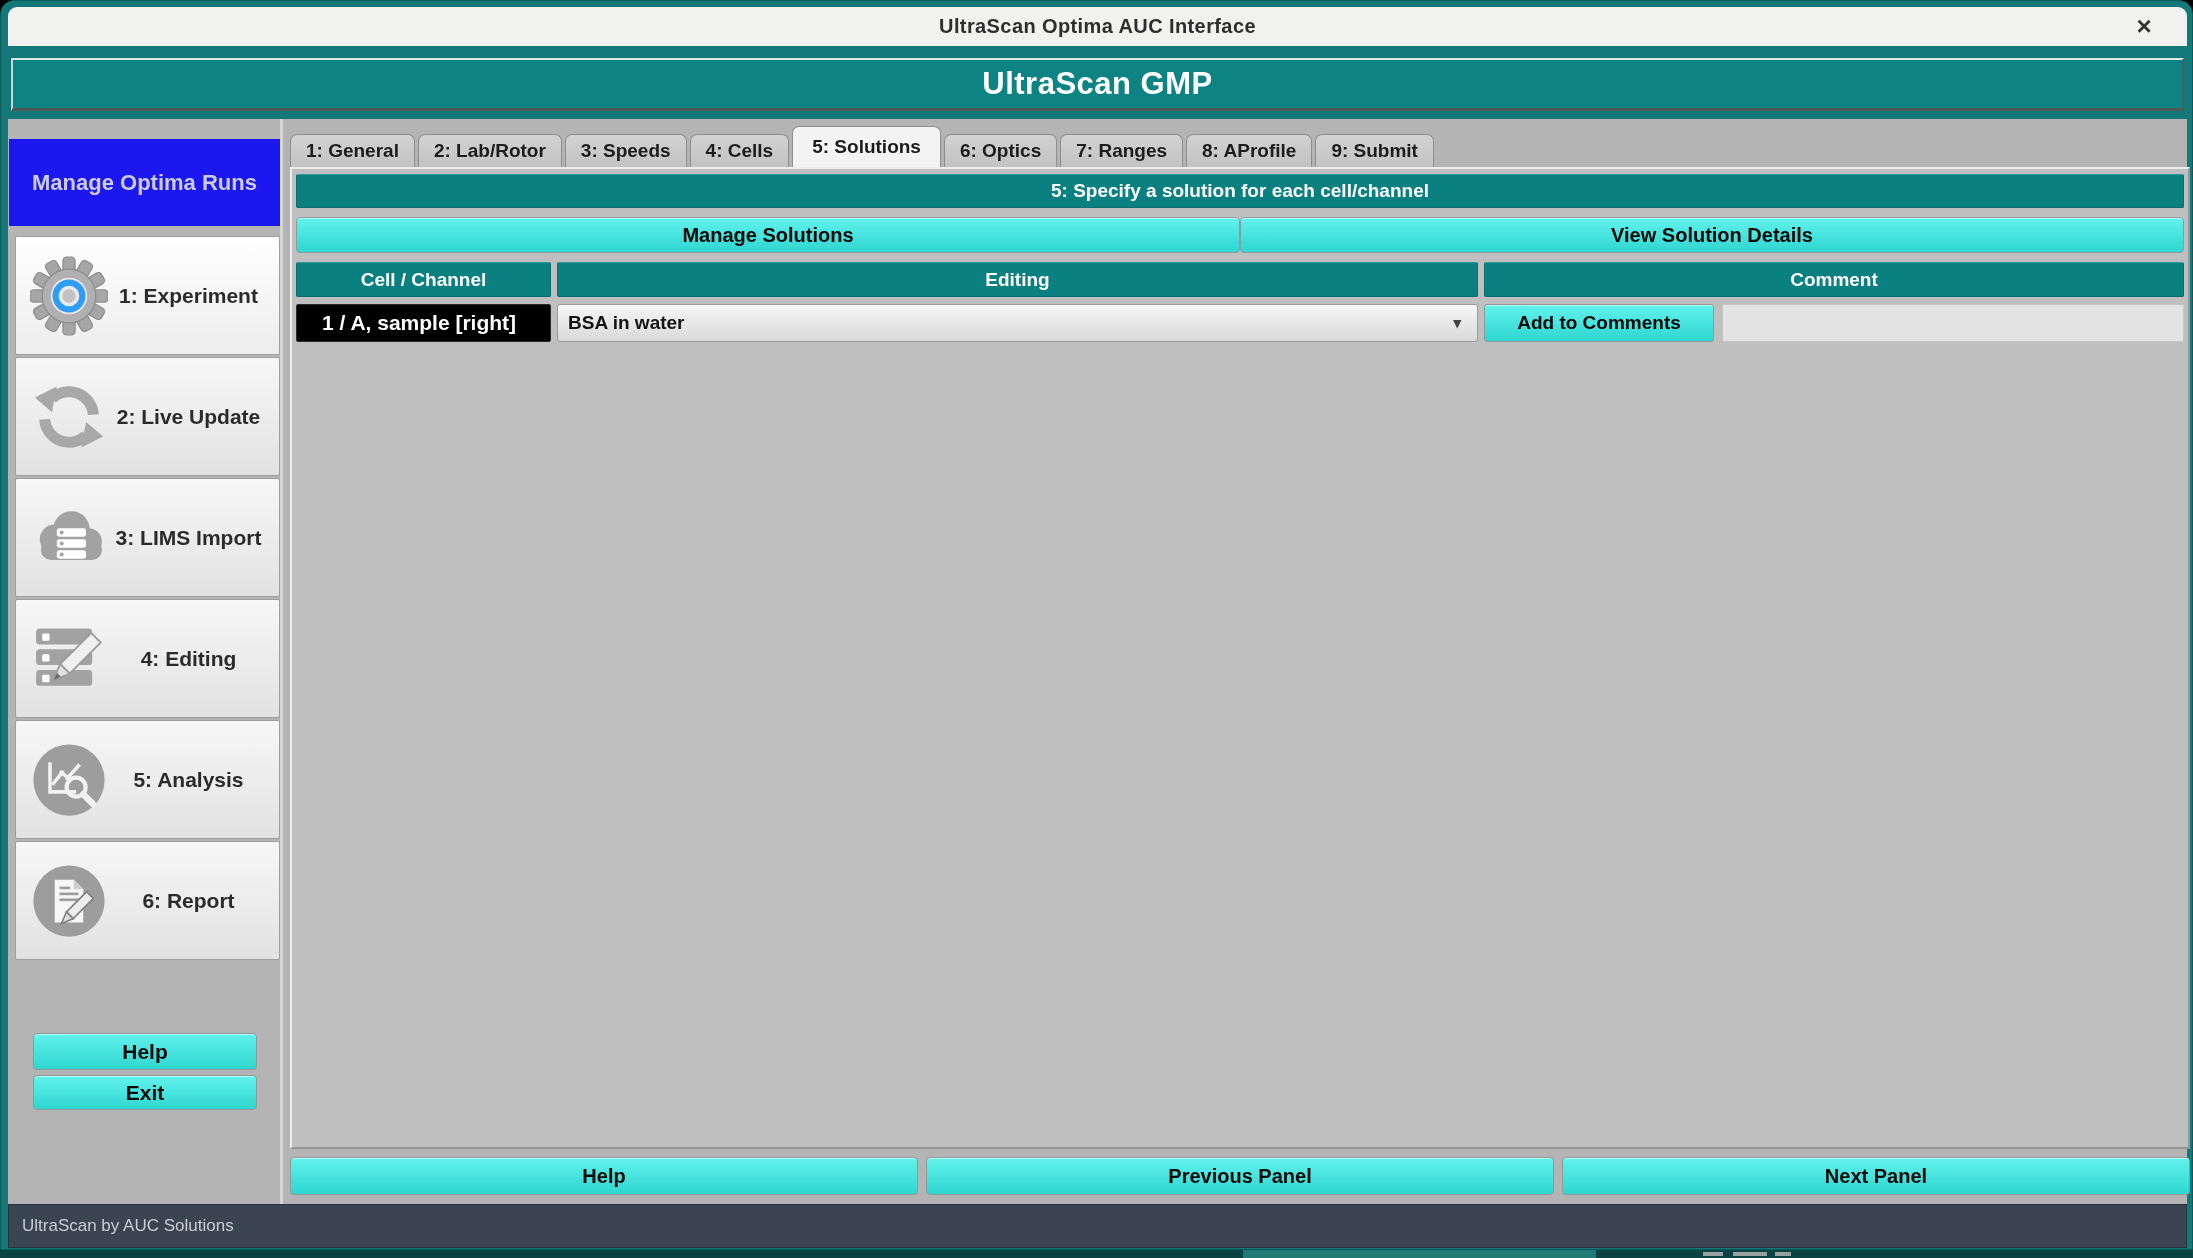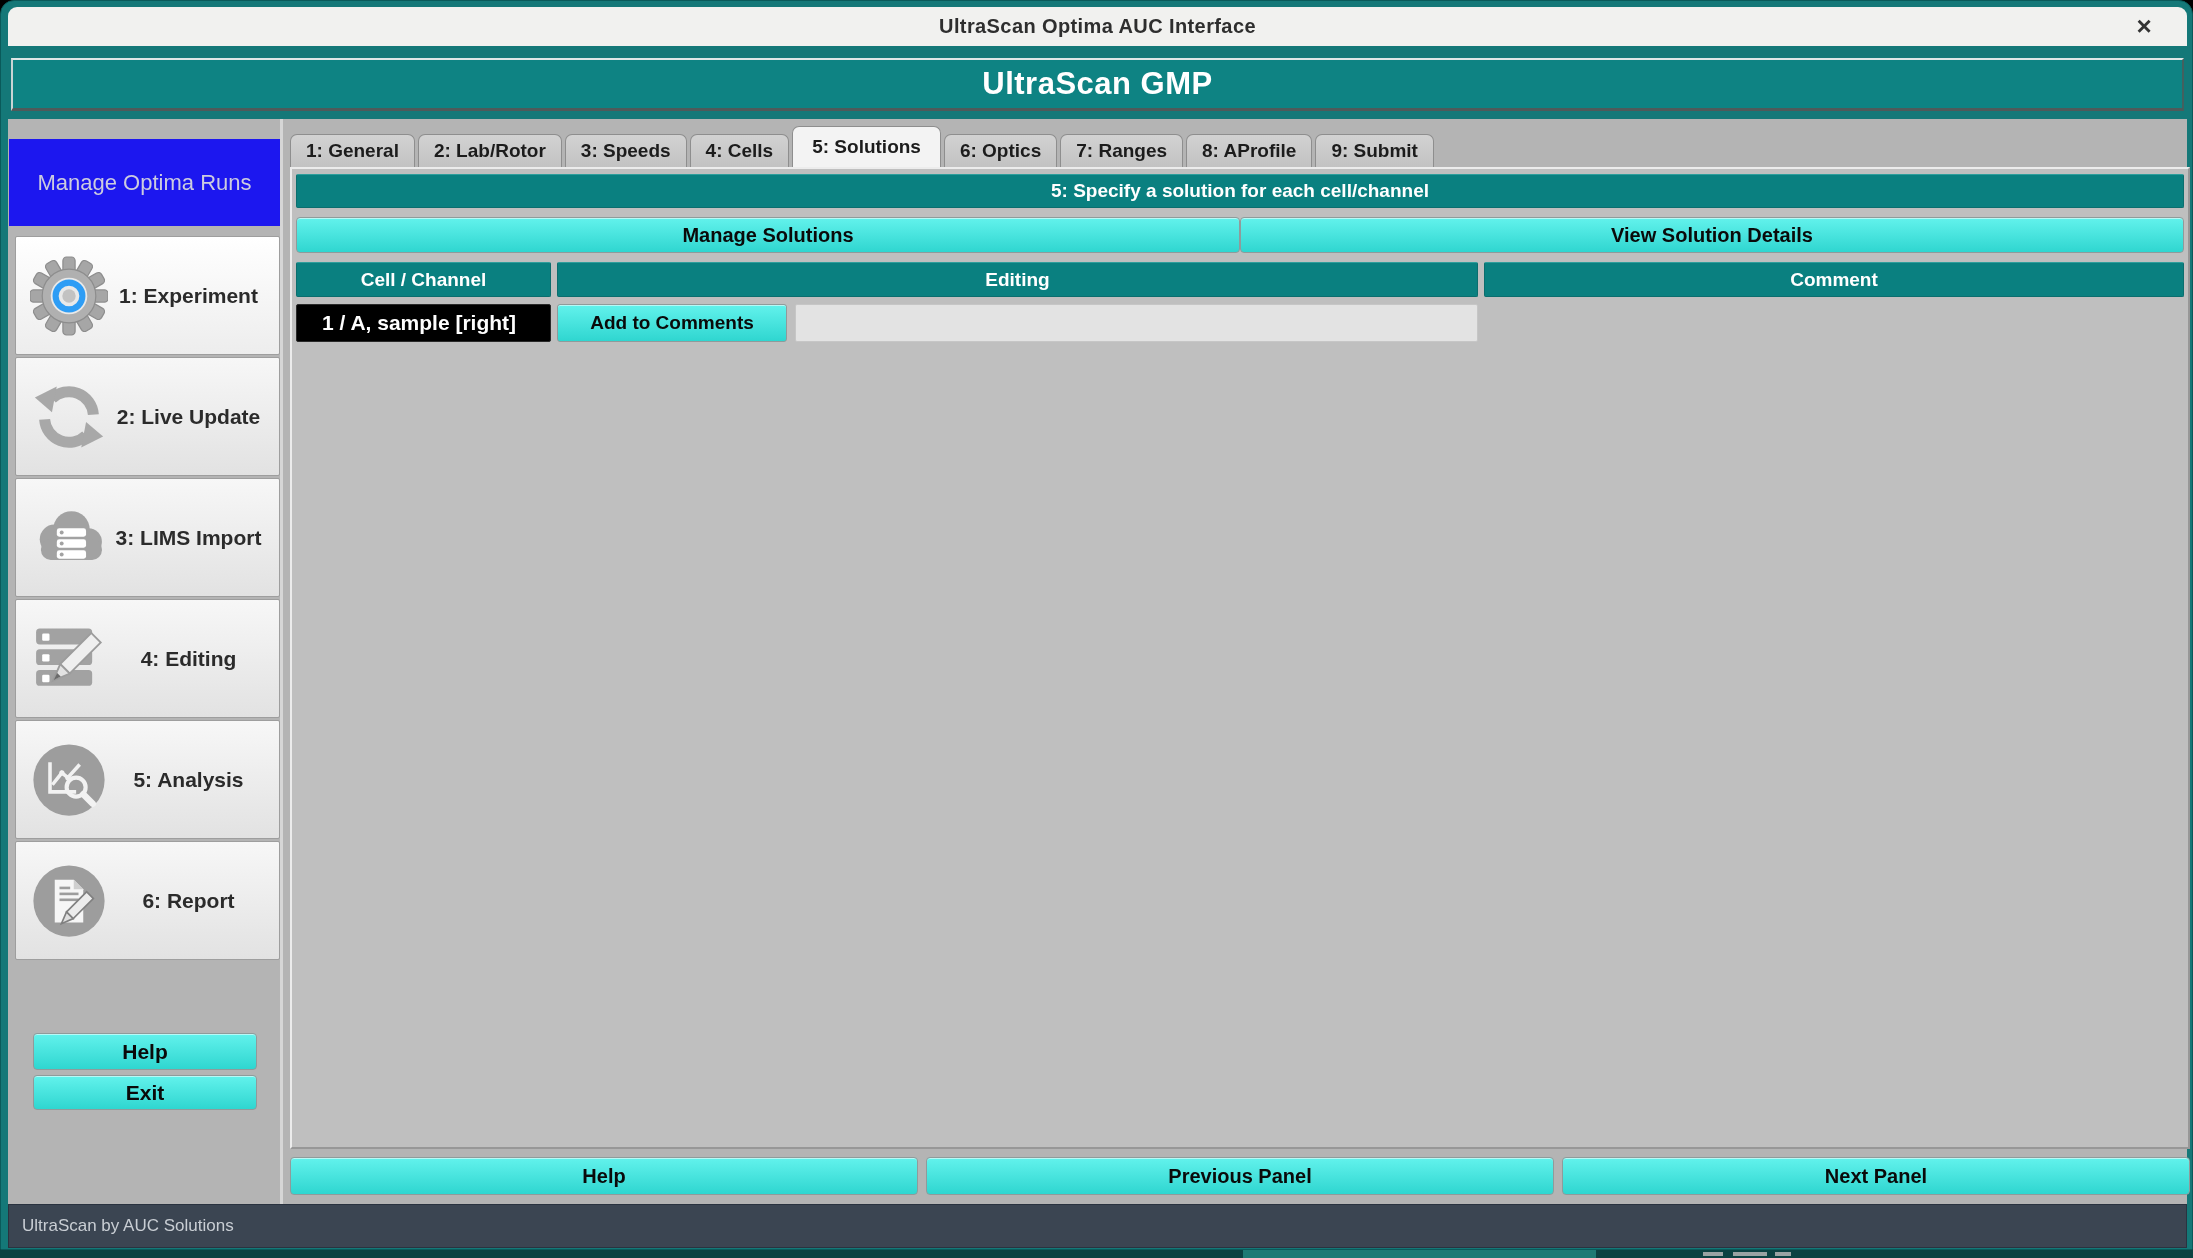--- a/index.html
+++ b/index.html
@@ -22,21 +22,21 @@
     display:flex;align-items:center;justify-content:center;}
   .gmp-text{font-size:31px;font-weight:bold;color:#ffffff;letter-spacing:.5px;}
 
   
   .body{position:absolute;left:7px;top:118px;width:2179px;height:1085px;background:#b4b4b4;}
   .side-sep{position:absolute;left:272px;top:0;width:3px;height:100%;background:#d6d6d6;}
 
   
   .sidebar{position:absolute;left:1px;top:0;width:271px;height:100%;}
   .blue-banner{position:absolute;left:0;top:20px;width:271px;height:87px;background:#1c17ef;
-    display:flex;align-items:center;justify-content:center;font-size:22px;font-weight:normal;color:#ccccdf;}
+    display:flex;align-items:center;justify-content:center;font-size:22px;font-weight:bold;color:#ccccdf;}
   .nav{position:absolute;left:0;top:117px;width:271px;}
   .nav-item{height:119px;margin-bottom:2px;background:linear-gradient(#f7f7f7,#e2e2e2);
     border:1px solid #9e9e9e;border-radius:2px;display:flex;align-items:center;padding-left:14px;cursor:default;margin-left:6px;}
   .nav-item.active{background:linear-gradient(#ffffff,#ededed);}
   .nav-icon{width:78px;height:78px;flex:0 0 78px;display:flex;align-items:center;justify-content:center;}
   .nav-label{flex:1;text-align:center;font-size:21px;font-weight:bold;color:#2b2b2b;padding-right:10px;}
 
   .cyan-btn{background:linear-gradient(#62f2ec,#2fd6d0);border:1px solid #8f9b9b;border-radius:4px;
     box-shadow:inset 0 1px 0 rgba(255,255,255,.55);display:flex;align-items:center;justify-content:center;
     font-weight:bold;color:#0a0a0a;cursor:default;}
@@ -258,20 +258,24 @@
           </div>
 
           <div class="hdr-row">
             <div class="hdr-cell">Cell / Channel</div>
             <div class="hdr-cell">Editing</div>
             <div class="hdr-cell">Comment</div>
           </div>
 
           <div class="data-row">
             <div class="cell-black">1 / A, sample [right]</div>
+            <div class="dropdown">
+              <span>BSA in water</span>
+              <span class="dd-arrow">▾</span>
+            </div>
             <div class="comment-cell">
               <div class="cyan-btn add-btn">Add to Comments</div>
               <div class="comment-input"></div>
             </div>
           </div>
         </div>
 
         <div class="footer">
           <div class="cyan-btn">Help</div>
           <div class="cyan-btn">Previous Panel</div>

